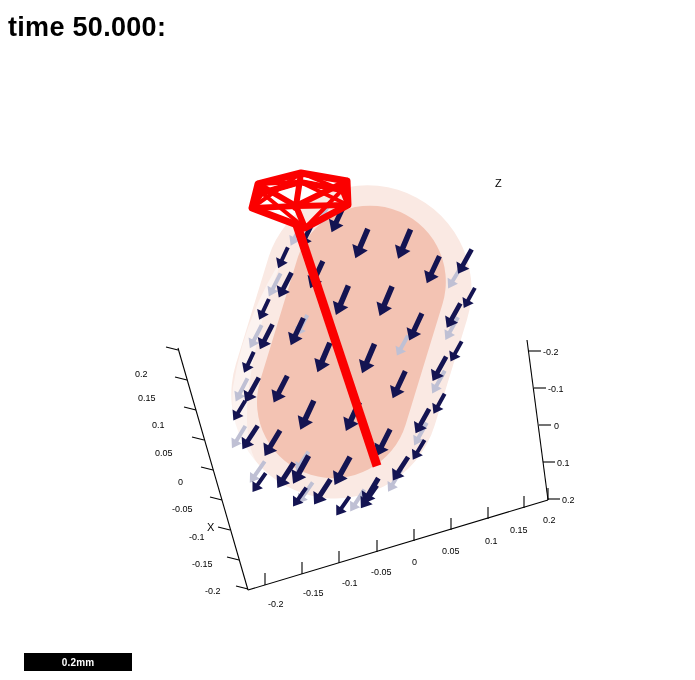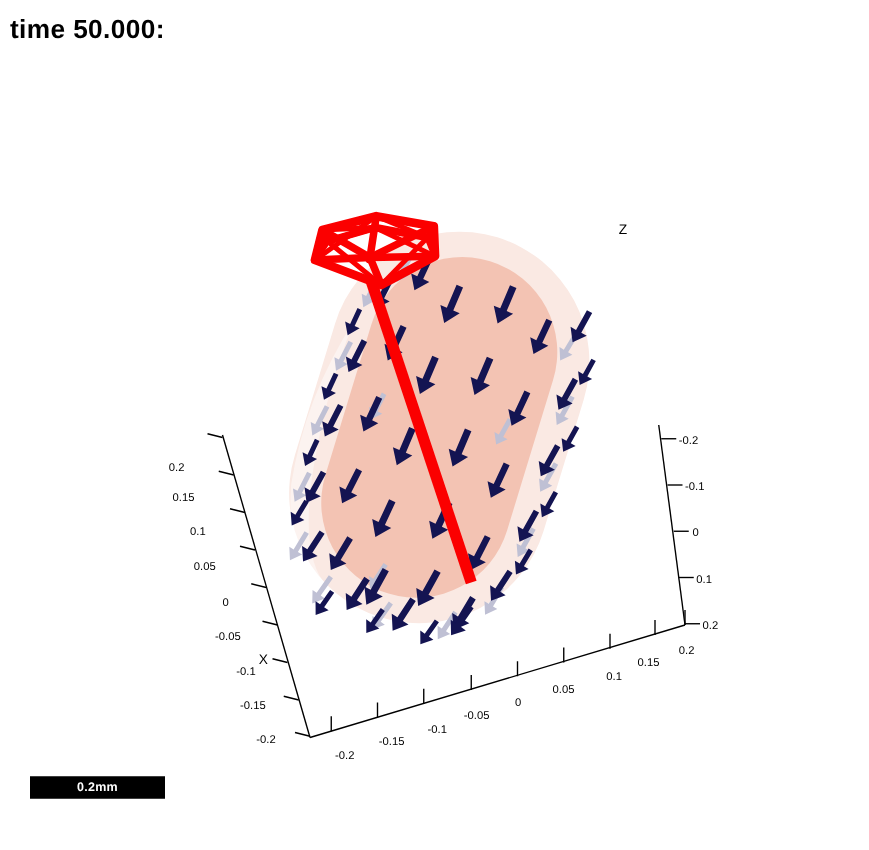--- a/index.html
+++ b/index.html
@@ -2,28 +2,28 @@
 <html><head>
 <meta charset="utf-8">
 <style>
   html,body{margin:0;padding:0;background:#ffffff;}
   body{width:695px;height:680px;overflow:hidden;
        font-family:"Liberation Sans","DejaVu Sans",sans-serif;}
   #stage{position:relative;width:695px;height:680px;background:#ffffff;}
 
   #title{
     position:absolute;left:8px;top:12px;
-    font-size:21px;font-weight:bold;color:#000000;
+    font-size:27px;font-weight:bold;color:#000000;
     letter-spacing:0.3px;white-space:nowrap;
   }
 
   #plot{position:absolute;left:0;top:0;width:695px;height:680px;}
 
   #scalebar{
-    position:absolute;left:24px;top:621px;
+    position:absolute;left:24px;top:653px;
     width:108px;height:18px;background:#000000;
     display:flex;align-items:center;justify-content:center;text-align:center;
   }
   #scalebar span{
     color:#ffffff;font-size:10px;font-weight:bold;
     font-family:"Liberation Sans","DejaVu Sans",sans-serif;
     letter-spacing:0.2px;
   }
 
   .tick-label{font-size:9px;fill:#000000;

